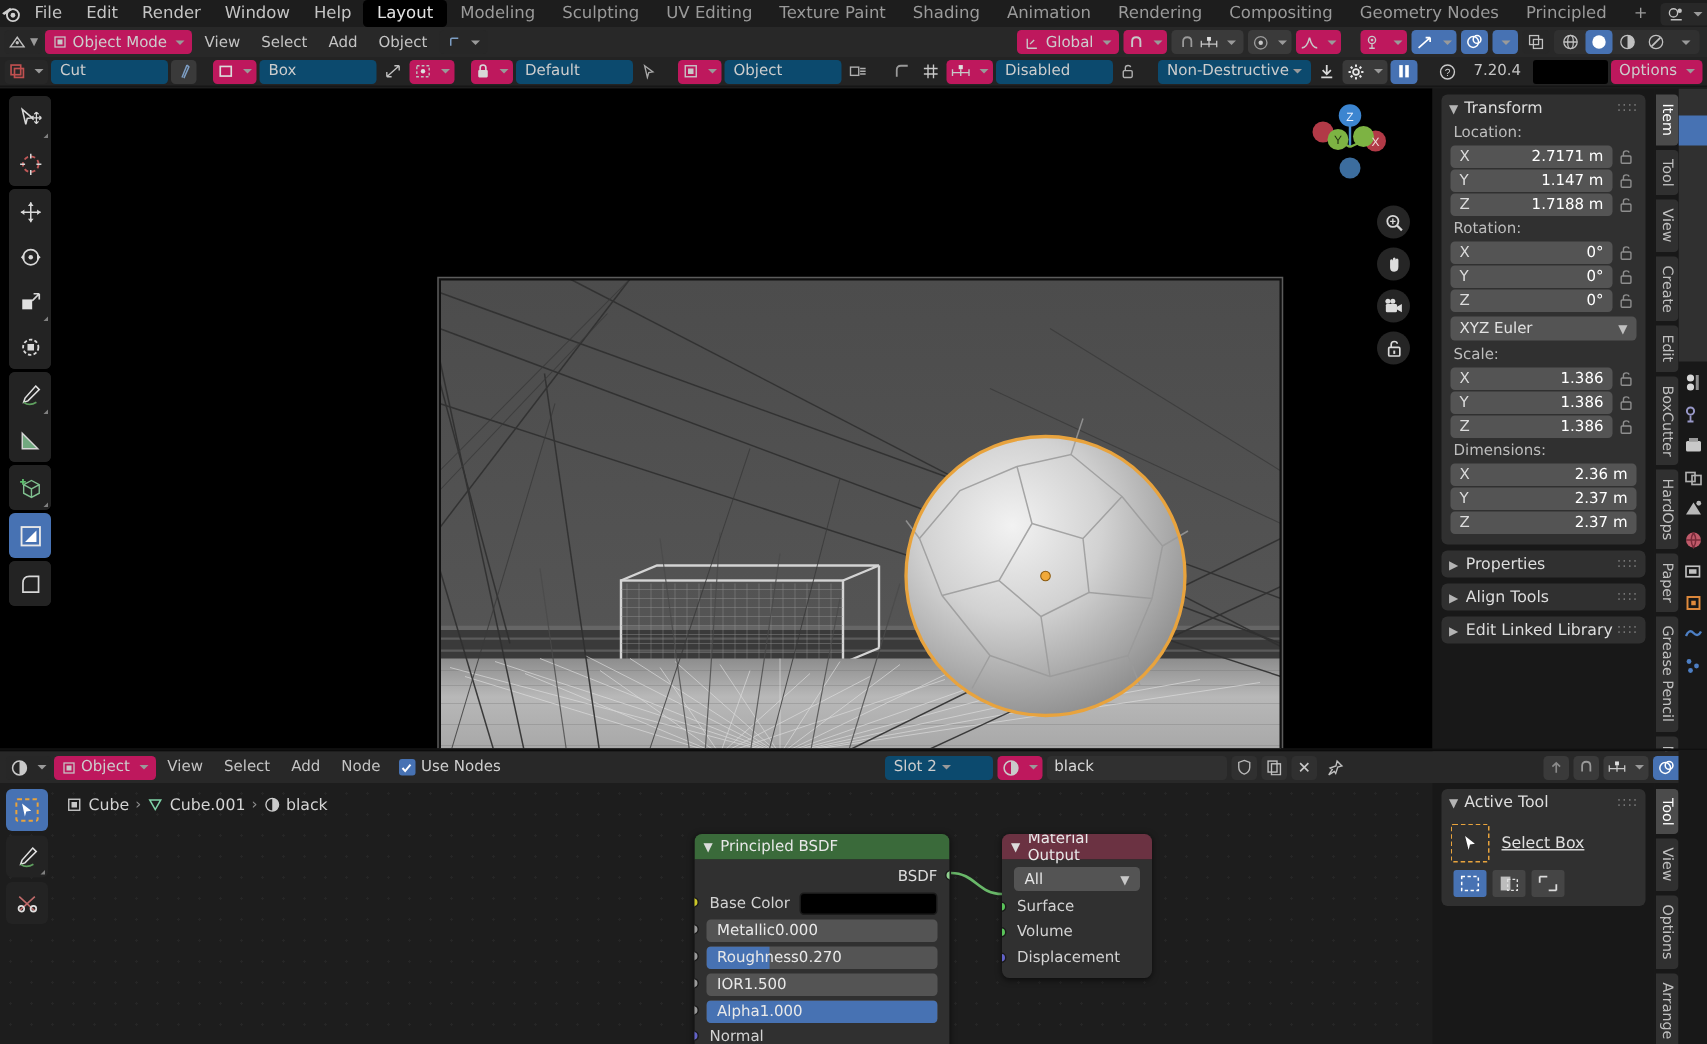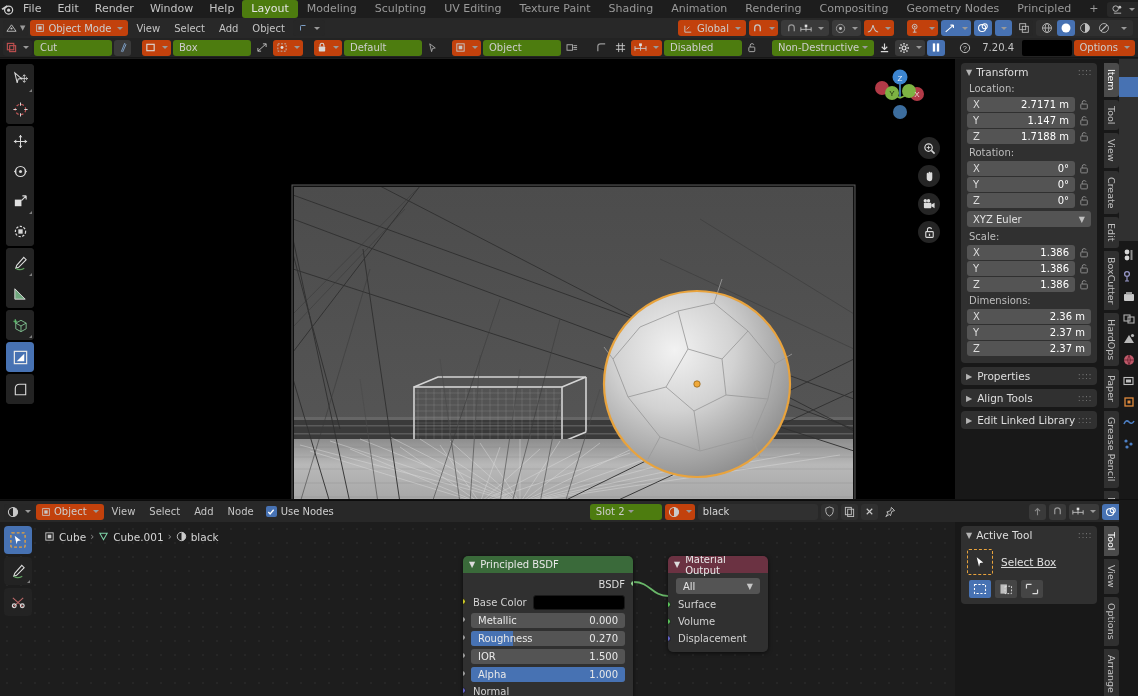--- a/index.html
+++ b/index.html
@@ -19,28 +19,28 @@
     position: absolute; left: 0; top: 0; width: 1138px; height: 18px;
     background: #1d1d1d; display: flex; align-items: center;
   }
   .blender-logo { width: 26px; height: 18px; display: flex; align-items: center; justify-content: center; }
   .menu-item {
     padding: 0 8px; height: 18px; line-height: 18px; color: #c4c4c4; font-size: 11px; white-space: nowrap;
   }
   .wstab {
     padding: 0 9px; height: 18px; line-height: 18px; color: #9a9a9a; font-size: 11px; white-space: nowrap;
   }
-  .wstab.active { background: #4d7c0f; color: #e4e4e4; border-radius: 3px; text-align: center; }
+  .wstab.active { background: #000000; color: #e4e4e4; border-radius: 3px; text-align: center; }
   .topbar-right { margin-left: auto; display: flex; align-items: center; padding-right: 4px; gap: 3px; }
   .scene-chip {
     display: flex; align-items: center; gap: 3px; background: #282828; border-radius: 3px;
     height: 15px; padding: 0 5px; font-size: 10px; color: #c8c8c8;
   }
   .btn {
-    display: flex; align-items: center; gap: 3px; background: #c2410c; border-radius: 3px;
+    display: flex; align-items: center; gap: 3px; background: #be185d; border-radius: 3px;
     height: 16px; padding: 0 5px; font-size: 10px; color: #cdcdcd; white-space: nowrap;
   }
   .btn.dark { background: #272727; }
   .btn.blue { background: #4772b3; color: #fff; }
   .btn.icon-only { padding: 0 3px; justify-content: center; min-width: 17px; }
   .dd::after {
     content: ""; display: inline-block; width: 0; height: 0; margin-left: 3px;
     border-left: 3px solid transparent; border-right: 3px solid transparent; border-top: 3.5px solid #9a9a9a;
   }
   .sep { width: 7px; }
@@ -50,21 +50,21 @@
   .vp-header {
     position: absolute; left: 0; top: 18px; width: 1138px; height: 20px;
     background: #282828; display: flex; align-items: center; padding: 0 3px; gap: 2px;
   }
   .vp-header2 {
     position: absolute; left: 0; top: 38px; width: 1138px; height: 20px;
     background: #232323; display: flex; align-items: center; padding: 0 3px; gap: 2px;
     border-bottom: 1px solid #161616;
   }
   .field {
-    background: #4d7c0f; border-radius: 3px; height: 16px; display: flex; align-items: center;
+    background: #0c4a6e; border-radius: 3px; height: 16px; display: flex; align-items: center;
     padding: 0 6px; font-size: 10px; color: #cdcdcd; white-space: nowrap;
   }
   .field-w { min-width: 78px; }
   .blackbar { background: #000; height: 16px; border-radius: 2px; flex: 1; min-width: 10px; }
 
   
   .viewport {
     position: absolute; left: 0; top: 59px; width: 955px; height: 440px;
     background: #000; overflow: hidden;
   }
@@ -180,21 +180,21 @@
   
   .node { position: absolute; border-radius: 5px; overflow: hidden; box-shadow: 0 1px 4px rgba(0,0,0,0.6); }
   .node-head { height: 17px; display: flex; align-items: center; padding: 0 6px; font-size: 10px; color: #e8e8e8; }
   .node-head .caret { margin-right: 5px; font-size: 8px; color: #dcdcdc; }
   .node-body { background: #303030; padding: 3px 0 4px 0; }
   .nrow { position: relative; height: 16px; display: flex; align-items: center; margin: 0 8px 2px 8px; }
   .nrow-out { justify-content: flex-end; font-size: 10px; color: #ddd; }
   .nrow-lbl { font-size: 10px; color: #d2d2d2; padding-left: 2px; }
   .nslider {
     flex: 1; background: #545454; border-radius: 3px; height: 15px; position: relative; overflow: hidden;
-    display: flex; align-items: center; justify-content: space-between; padding: 0 7px; font-size: 10px;
+    display: flex; align-items: center; justify-content: flex-start; padding: 0 7px; font-size: 10px;
   }
   .nslider .fill { position: absolute; left: 0; top: 0; bottom: 0; background: #4772b3; }
   .nslider .k, .nslider .v { position: relative; z-index: 1; color: #e8e8e8; }
   .colorswatch { flex: 1; height: 15px; border-radius: 3px; background: #000; border: 1px solid #1a1a1a; margin-left: 6px; }
   .socket { position: absolute; width: 7px; height: 7px; border-radius: 50%; border: 1px solid #1a1a1a; }
   .ndrop {
     margin: 2px 8px 3px 8px; background: #545454; border-radius: 3px; height: 16px; display: flex;
     align-items: center; justify-content: space-between; padding: 0 7px; font-size: 10px; color: #e4e4e4;
   }
 

